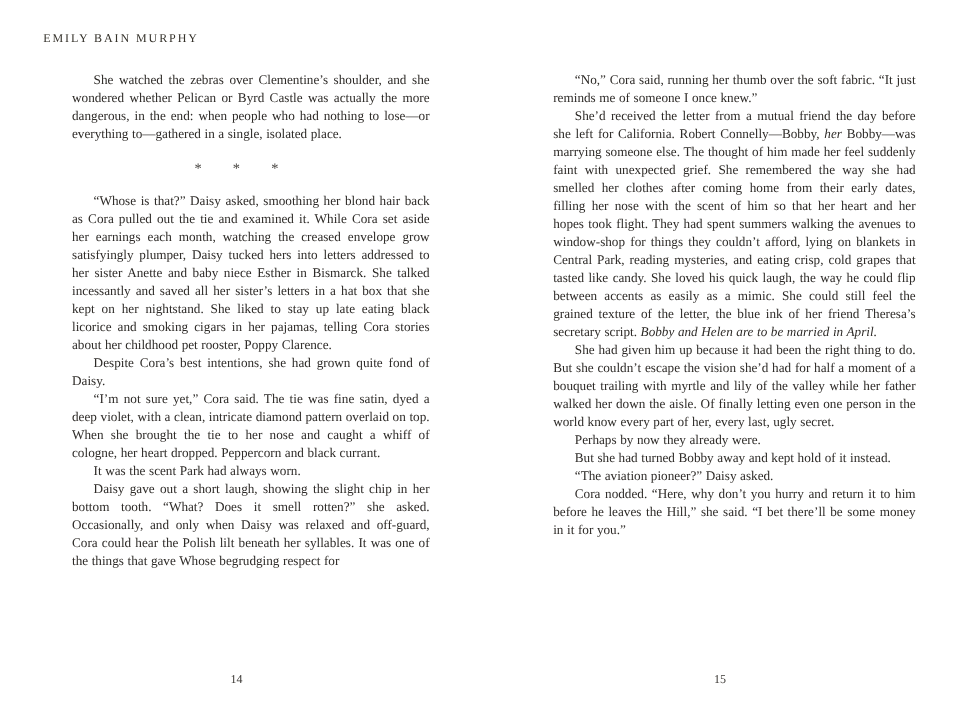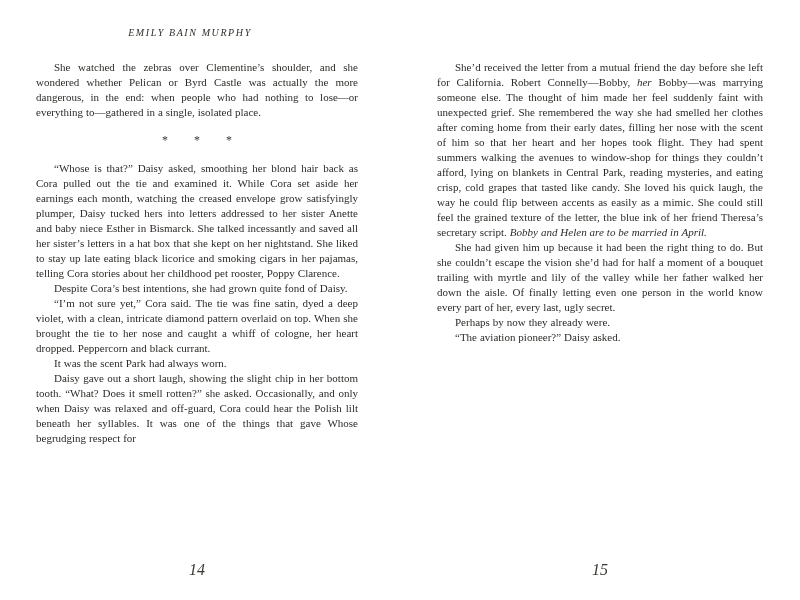--- a/index.html
+++ b/index.html
@@ -16,59 +16,57 @@
   .page-left  { left: 0;   width: 400px; }
   .page-right { left: 400px; width: 400px; }
 
   .col { position: absolute; top: 0; height: 600px; }
   .page-left  .col { left: 36px; width: 322px; }
   .page-right .col { left: 37px; width: 326px; }
 
   .running-head {
     position: absolute;
     top: 27px; left: 0; right: 14px;
-    text-align: center;
+    text-align: left;
     font-size: 10px;
     letter-spacing: 1.6px;
     color: #333029;
     white-space: nowrap;
-    font-style: italic;
   }
 
   .body-text {
     position: absolute;
     top: 60px; left: 0; right: 0;
   }
   .body-text p {
     margin: 0;
     text-align: justify;
     font-size: 11px;
     line-height: 15px;
     word-spacing: 0.02em;
   }
-  .body-text p.indent { text-indent: 18px; }
+  .body-text p.indent { text-indent: 18px; margin-left: 24px; }
   .ital { font-style: italic; }
 
   .scene-break {
     display: flex;
     justify-content: center;
     gap: 26px;
     margin: 13px 0 14px 0;
     font-size: 12px;
     line-height: 14px;
     color: #3a3733;
   }
 
   .folio {
     position: absolute;
     top: 561px; left: 0; right: 0;
     text-align: center;
-    font-size: 16px;
+    font-size: 10px;
     color: #3a3733;
-    font-style: italic;
   }
 </style>
 </head>
 <body>
 
 <div class="canvas">
 
   <div class="page page-left">
     <div class="col">
       <div class="running-head">EMILY BAIN MURPHY</div>
@@ -85,22 +83,25 @@
           <p class="para indent"><span>It was the scent Park had always worn.</span></p>
           <p class="para indent"><span>Daisy gave out a short laugh, showing the slight chip in her bottom tooth. “What? Does it smell rotten?” she asked. Occasionally, and only when Daisy was relaxed and off-guard, Cora could hear the Polish lilt beneath her syllables. It was one of the things that gave Whose begrudging respect for</span></p>
         </div>
       <div class="folio">14</div>
     </div>
   </div>
 
   <div class="page page-right">
     <div class="col">
       <div class="body-text">
+          <p class="para indent"><span>“No,” Cora said, running her thumb over the soft fabric. “It just reminds me of someone I once knew.”</span></p>
           <p class="para indent"><span>She’d received the letter from a mutual friend the day before she left for California. Robert Connelly—Bobby, </span><span class="ital">her</span><span> Bobby—was marrying someone else. The thought of him made her feel suddenly faint with unexpected grief. She remembered the way she had smelled her clothes after coming home from their early dates, filling her nose with the scent of him so that her heart and her hopes took flight. They had spent summers walking the avenues to window-shop for things they couldn’t afford, lying on blankets in Central Park, reading mysteries, and eating crisp, cold grapes that tasted like candy. She loved his quick laugh, the way he could flip between accents as easily as a mimic. She could still feel the grained texture of the letter, the blue ink of her friend Theresa’s secretary script. </span><span class="ital">Bobby and Helen are to be married in April.</span></p>
           <p class="para indent"><span>She had given him up because it had been the right thing to do. But she couldn’t escape the vision she’d had for half a moment of a bouquet trailing with myrtle and lily of the valley while her father walked her down the aisle. Of finally letting even one person in the world know every part of her, every last, ugly secret.</span></p>
           <p class="para indent"><span>Perhaps by now they already were.</span></p>
+          <p class="para indent"><span>But she had turned Bobby away and kept hold of it instead.</span></p>
           <p class="para indent"><span>“The aviation pioneer?” Daisy asked.</span></p>
+          <p class="para indent"><span>Cora nodded. “Here, why don’t you hurry and return it to him before he leaves the Hill,” she said. “I bet there’ll be some money in it for you.”</span></p>
         </div>
       <div class="folio">15</div>
     </div>
   </div>
 
 </div>
 
 </body></html>

